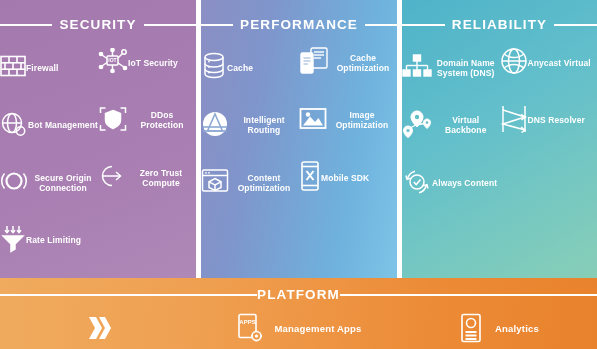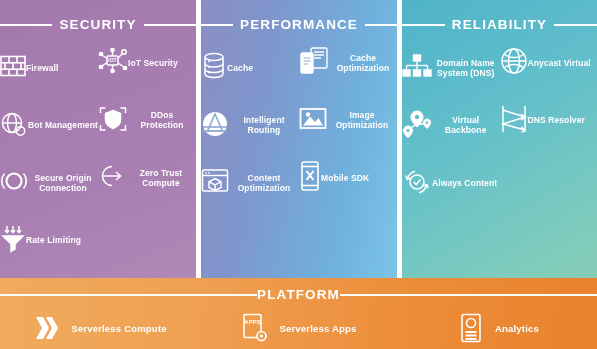--- a/index.html
+++ b/index.html
@@ -417,41 +417,40 @@
 
       <div class="pf-item">
         <span class="glyph">
           <svg width="30" height="28" viewBox="0 0 30 28">
               <g fill="#fff">
             <path d="M4 3 L11 3 L17 14 L11 25 L4 25 L10 14 Z"></path>
             <path d="M14 3 L20 3 L26 14 L20 25 L14 25 L20 14 Z"></path>
           </g>
             </svg>
         </span>
-        <span class="cap">Serverless Compute</span>
       </div>
 
       <div class="pf-item">
         <span class="glyph">
           <svg width="26" height="30" viewBox="0 0 26 30">
               <g stroke="#fff" fill="none" stroke-width="1.6">
             <rect x="2" y="1.5" width="17" height="23" rx="1.5"></rect>
             <circle cx="19.5" cy="23" r="4.5" fill="#ef9f50" stroke="#fff"></circle>
             <circle cx="19.5" cy="23" r="1.6" fill="#fff" stroke="none"></circle>
             <g stroke="#fff" stroke-width="1.5">
               <line x1="19.5" y1="17.6" x2="19.5" y2="19"></line>
                   <line x1="19.5" y1="27" x2="19.5" y2="28.4"></line>
               <line x1="14.1" y1="23" x2="15.5" y2="23"></line>
                   <line x1="23.5" y1="23" x2="24.9" y2="23"></line>
             </g>
           </g>
               <text x="10.5" y="11" font-size="6" fill="#fff" text-anchor="middle" font-family="Liberation Sans, sans-serif" font-weight="bold">APPS</text>
             </svg>
         </span>
-        <span class="cap">Serverless Apps</span>
+        <span class="cap">Management Apps</span>
       </div>
 
       <div class="pf-item">
         <span class="glyph">
           <svg width="24" height="30" viewBox="0 0 24 30">
               <g stroke="#fff" fill="none" stroke-width="1.6">
             <rect x="3" y="1.5" width="18" height="27" rx="1.5"></rect>
             <circle cx="12" cy="10" r="4.5"></circle>
             <line x1="6.5" y1="19" x2="17.5" y2="19" stroke-width="2"></line>
             <line x1="6.5" y1="22.5" x2="17.5" y2="22.5" stroke-width="2"></line>

